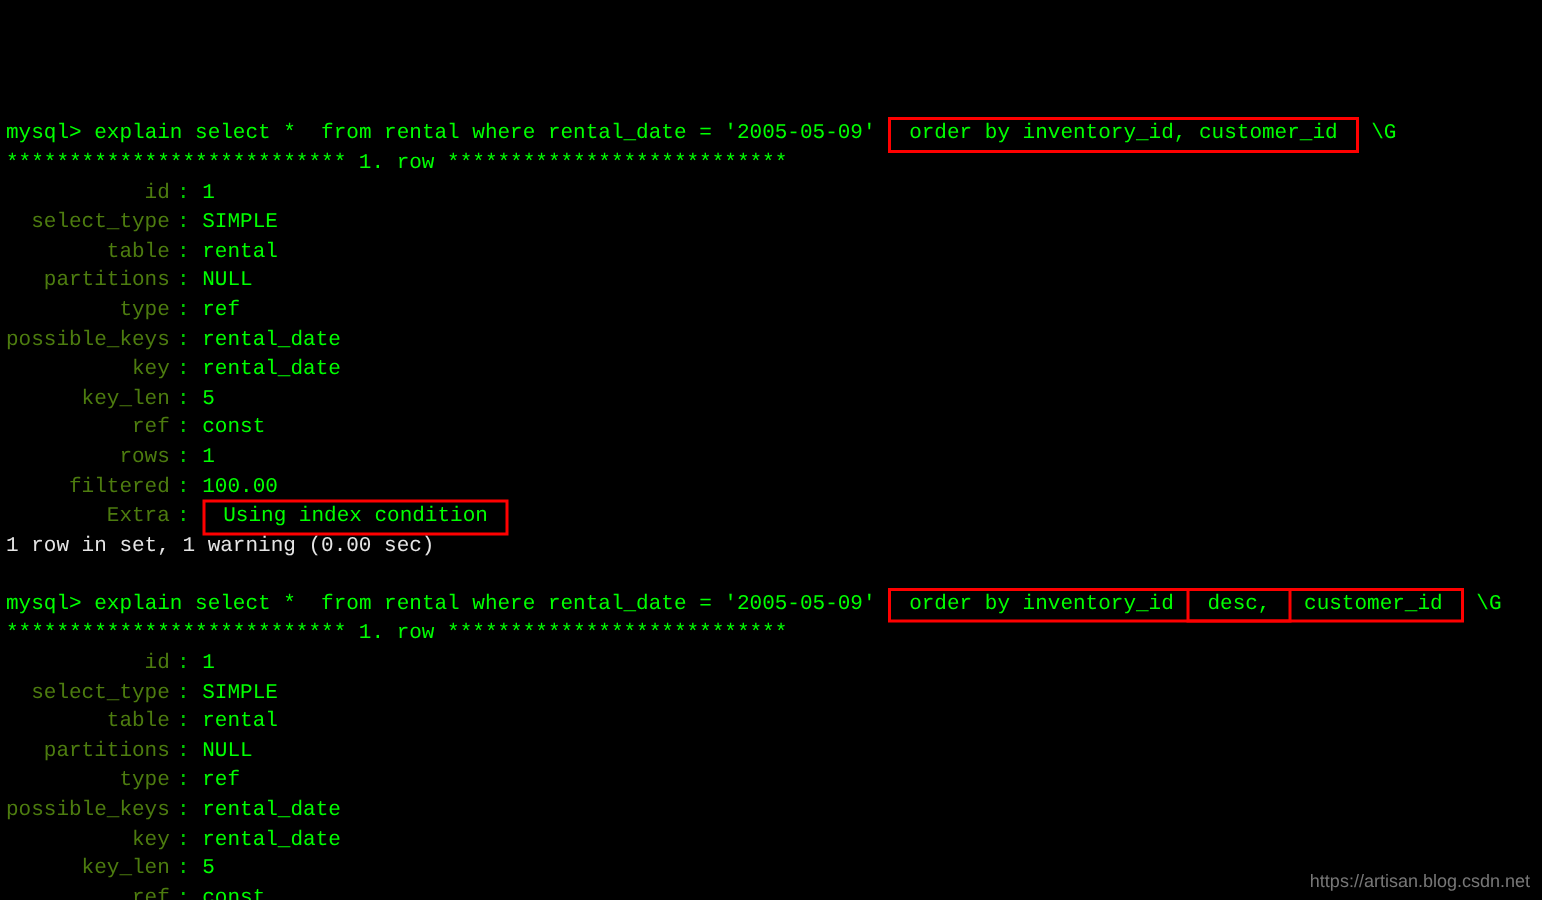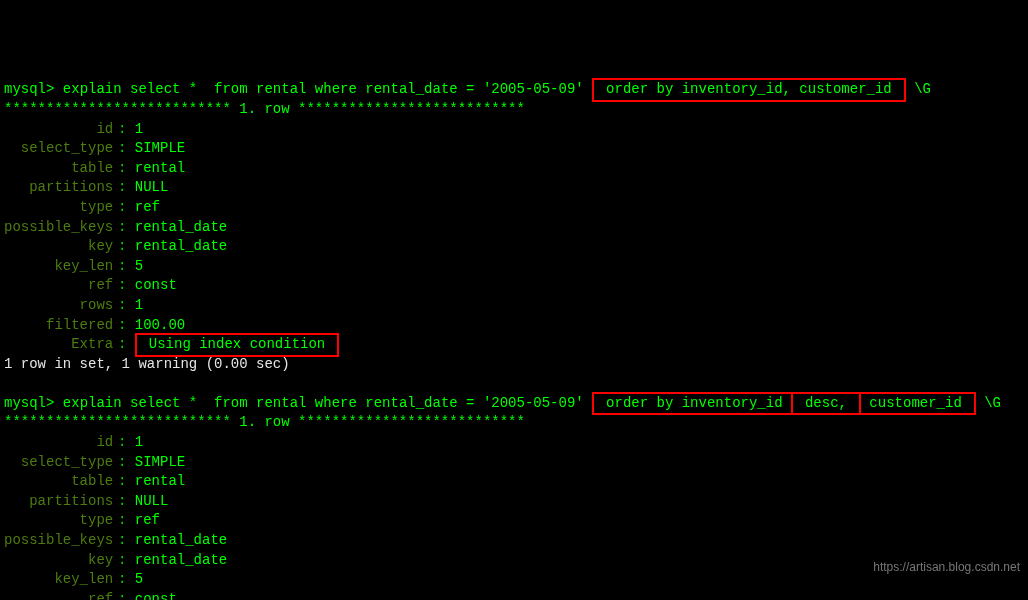--- a/index.html
+++ b/index.html
@@ -42,21 +42,21 @@
       color: #00cc00;
     }
     .result-value {
       color: #00ff00;
     }
     .status-line {
       color: #e5e5e5;
     }
     .watermark {
       position: absolute;
-      bottom: 24px;
+      bottom: 4px;
       right: 8px;
       color: #777777;
       font-family: Arial, sans-serif;
       font-size: 12px;
     }
   </style>
 </head>
 <body>
 
 

